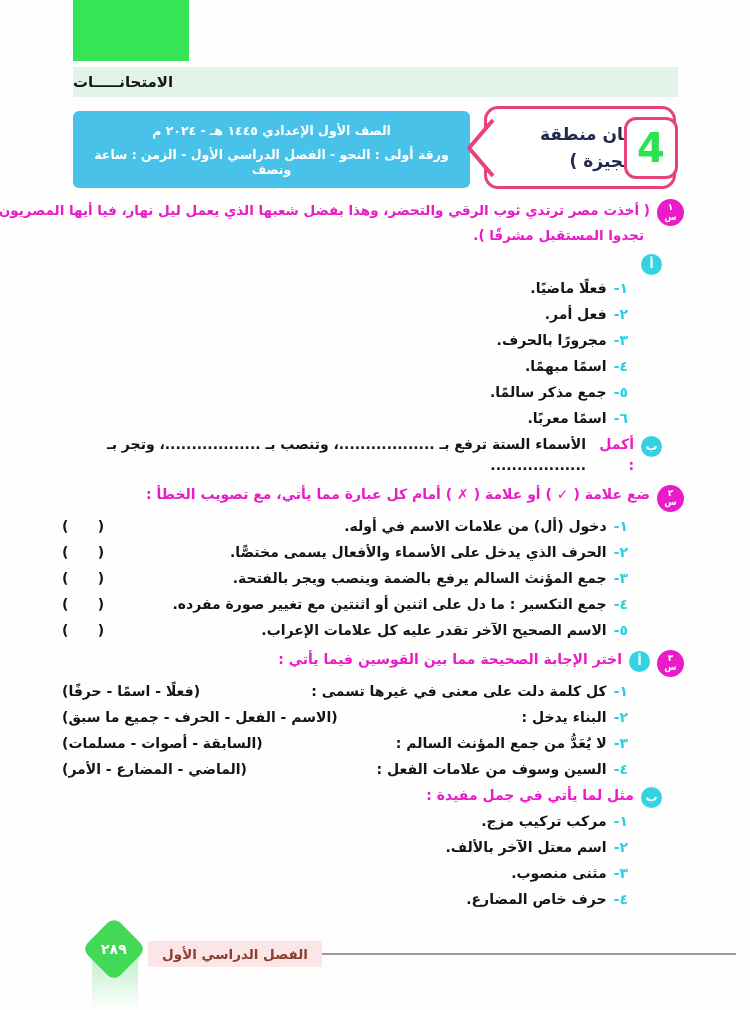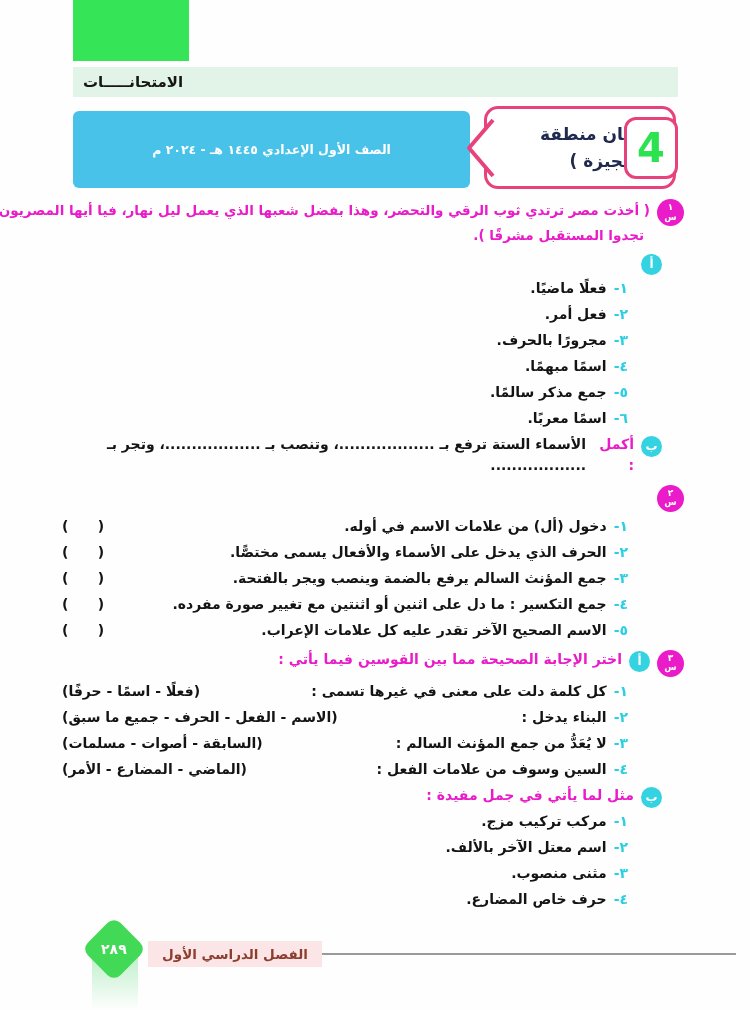--- a/index.html
+++ b/index.html
@@ -2,21 +2,21 @@
 <html lang="ar" dir="rtl"><head>
 <meta charset="utf-8">
 <style>
   html,body{margin:0;padding:0;background:#ffffff;}
   .page{position:relative;width:750px;height:1010px;background:#fefefe;overflow:hidden;
         font-family:"DejaVu Sans",sans-serif;direction:rtl;font-weight:bold;color:#141414;}
 
   
   .green-square{position:absolute;left:73px;top:0;width:116px;height:61px;background:#35e457;}
   .banner{position:absolute;left:73px;right:72px;top:67px;height:30px;background:#e2f4e7;
-          display:flex;align-items:center;justify-content:flex-end;padding-left:10px;box-sizing:border-box;}
+          display:flex;align-items:center;justify-content:flex-end;box-sizing:border-box;}
   .banner span{font-size:15px;color:#161616;letter-spacing:.5px;}
 
   
   .blue-box{position:absolute;left:73px;top:111px;width:397px;height:77px;background:#49c2ea;border-radius:6px;
             display:flex;flex-direction:column;align-items:center;justify-content:center;gap:9px;
             color:#ffffff;font-size:12.5px;text-align:center;padding:16px 8px;box-sizing:border-box;}
   .exam-badge{position:absolute;left:484px;top:106px;width:192px;height:83px;background:#ffffff;
               border:3.5px solid #e8427d;border-radius:14px;box-sizing:border-box;
               display:flex;flex-direction:column;align-items:flex-start;justify-content:center;
               padding-right:14px;gap:7px;color:#20294e;font-size:17px;z-index:2;}
@@ -62,20 +62,21 @@
 <div class="page">
 
   <div class="green-square"></div>
 
   <div class="banner">
     <span>الامتحانـــــات</span>
   </div>
 
   <div class="blue-box">
     <div>الصف الأول الإعدادي ١٤٤٥ هـ - ٢٠٢٤ م</div>
+    <div>ورقة أولى :  النحو - الفصل الدراسي الأول - الزمن : ساعة ونصف</div>
   </div>
 
   <div class="exam-badge">
     <svg class="badge-chevron" width="34" height="66" viewBox="0 0 34 66">
       <path d="M32 5 L8 33 L32 61" fill="#ffffff" stroke="#e8427d" stroke-width="4" stroke-linejoin="round"></path>
     </svg>
     <div class="l1">امتحان منطقة</div>
     <div class="l2">( الجيزة )</div>
     <div class="num-chip">4</div>
   </div>
@@ -127,20 +128,21 @@
       <span class="cyc">ب</span>
       <span class="magenta">أكمل :</span>
       <span>الأسماء الستة ترفع بـ ..................، وتنصب بـ ..................، وتجر بـ ..................</span>
     </div>
 
     <div class="row qhead">
       <span class="qbadge">
         <span>٢</span>
         <span>س</span>
       </span>
+      <span class="magenta">ضع علامة ( ✓ ) أو علامة ( ✗ ) أمام كل عبارة مما يأتي، مع تصويب الخطأ :</span>
     </div>
     <div class="list">
       <div class="item">
         <span class="inum">١-</span>
         <span class="itxt">دخول (أل) من علامات الاسم في أوله.</span>
         <span class="side">(&nbsp;&nbsp;&nbsp;&nbsp;&nbsp;&nbsp;)</span>
       </div>
       <div class="item">
         <span class="inum">٢-</span>
         <span class="itxt">الحرف الذي يدخل على الأسماء والأفعال يسمى مختصًّا.</span>

